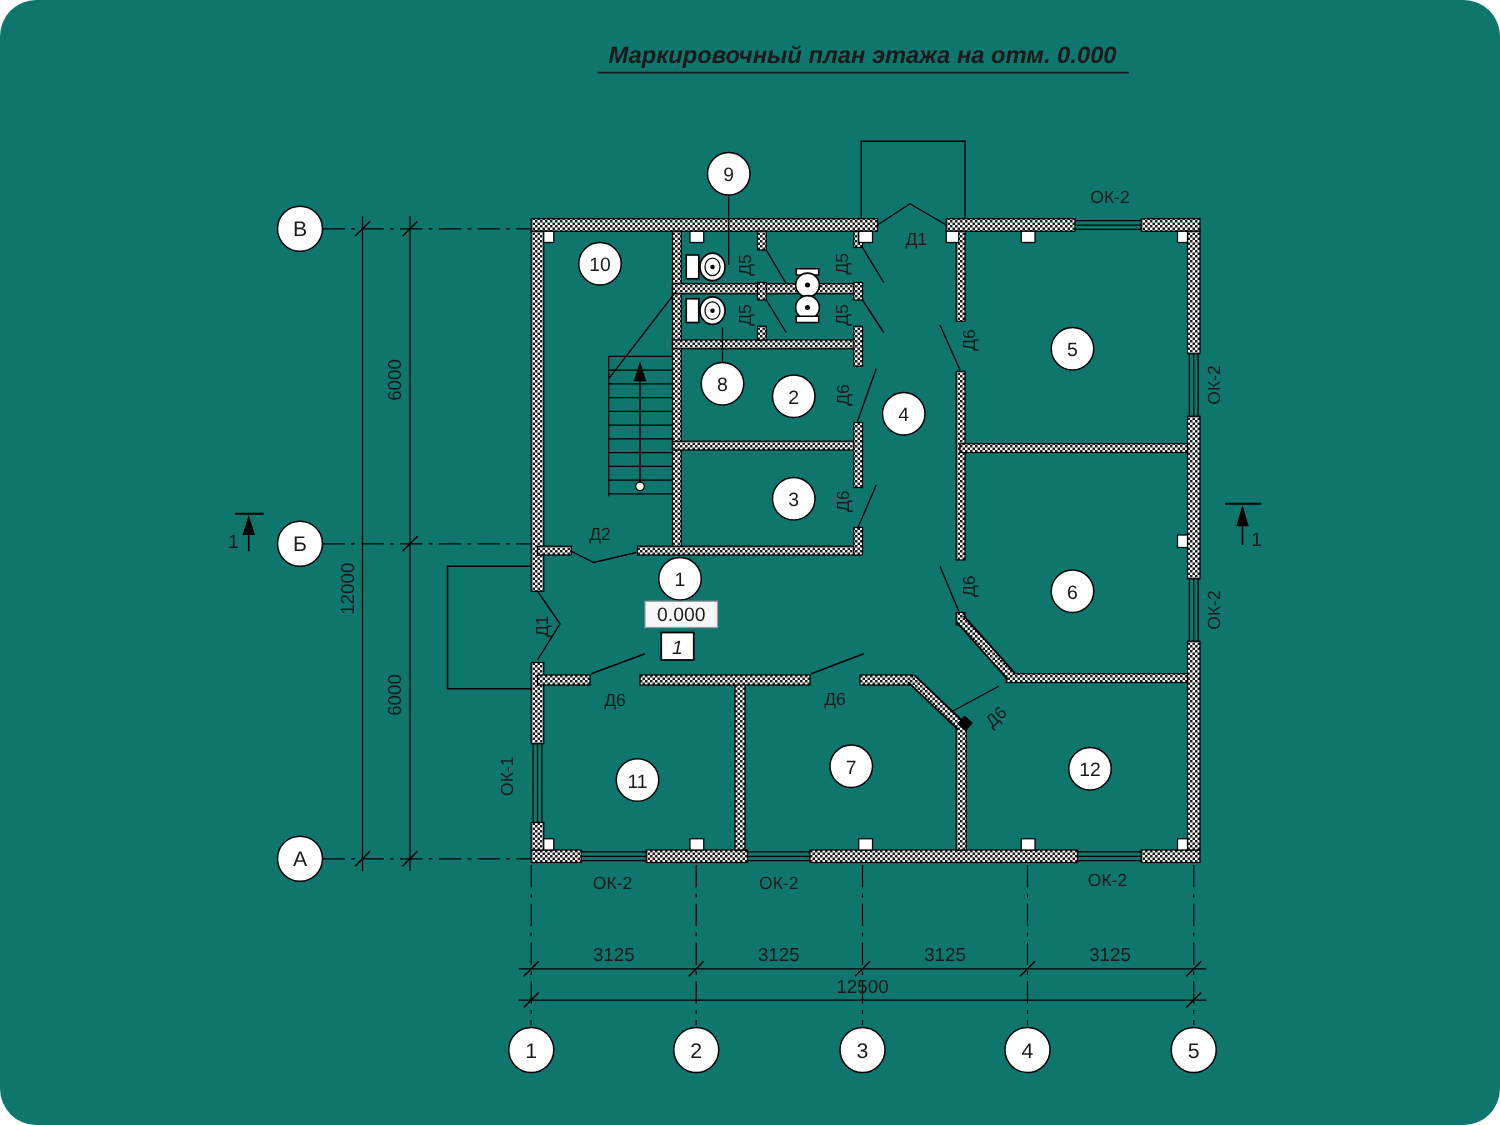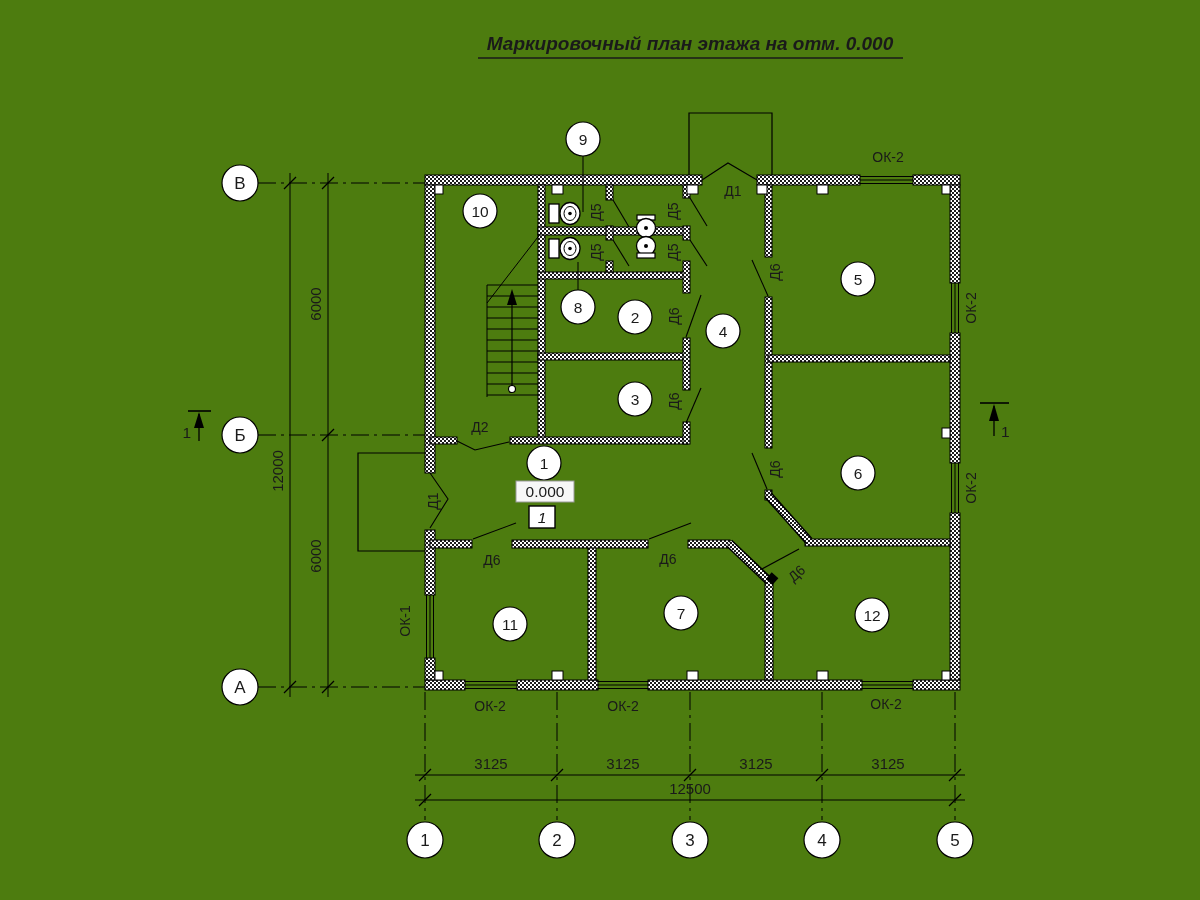--- a/index.html
+++ b/index.html
@@ -1,16 +1,16 @@
 <!DOCTYPE html>
 <html><head>
 <meta charset="utf-8">
 <style>
   html,body{margin:0;padding:0;background:#fff;}
-  .page{width:1200px;height:900px;position:relative;background:#4d7c0f;overflow:hidden;}
+  .page{width:1200px;height:900px;position:relative;background:#0f766e;overflow:hidden;border-radius:29px;}
   svg{display:block;}
   text{font-family:"Liberation Sans","DejaVu Sans",sans-serif;fill:#1a1a1a;}
   .wall{fill:url(#hatch);stroke:#000;stroke-width:1;}
   .pier{fill:#fff;stroke:#000;stroke-width:1;}
   .thin{stroke:#000;stroke-width:1.2;fill:none;}
   .hair{stroke:#000;stroke-width:1;fill:none;}
   .leaf{stroke:#000;stroke-width:1.1;fill:none;}
   .axisline{stroke:#000;stroke-width:1;fill:none;stroke-dasharray:18 5 3 5;}
   .dim{stroke:#000;stroke-width:1;fill:none;}
   .tick{stroke:#000;stroke-width:1.3;}

